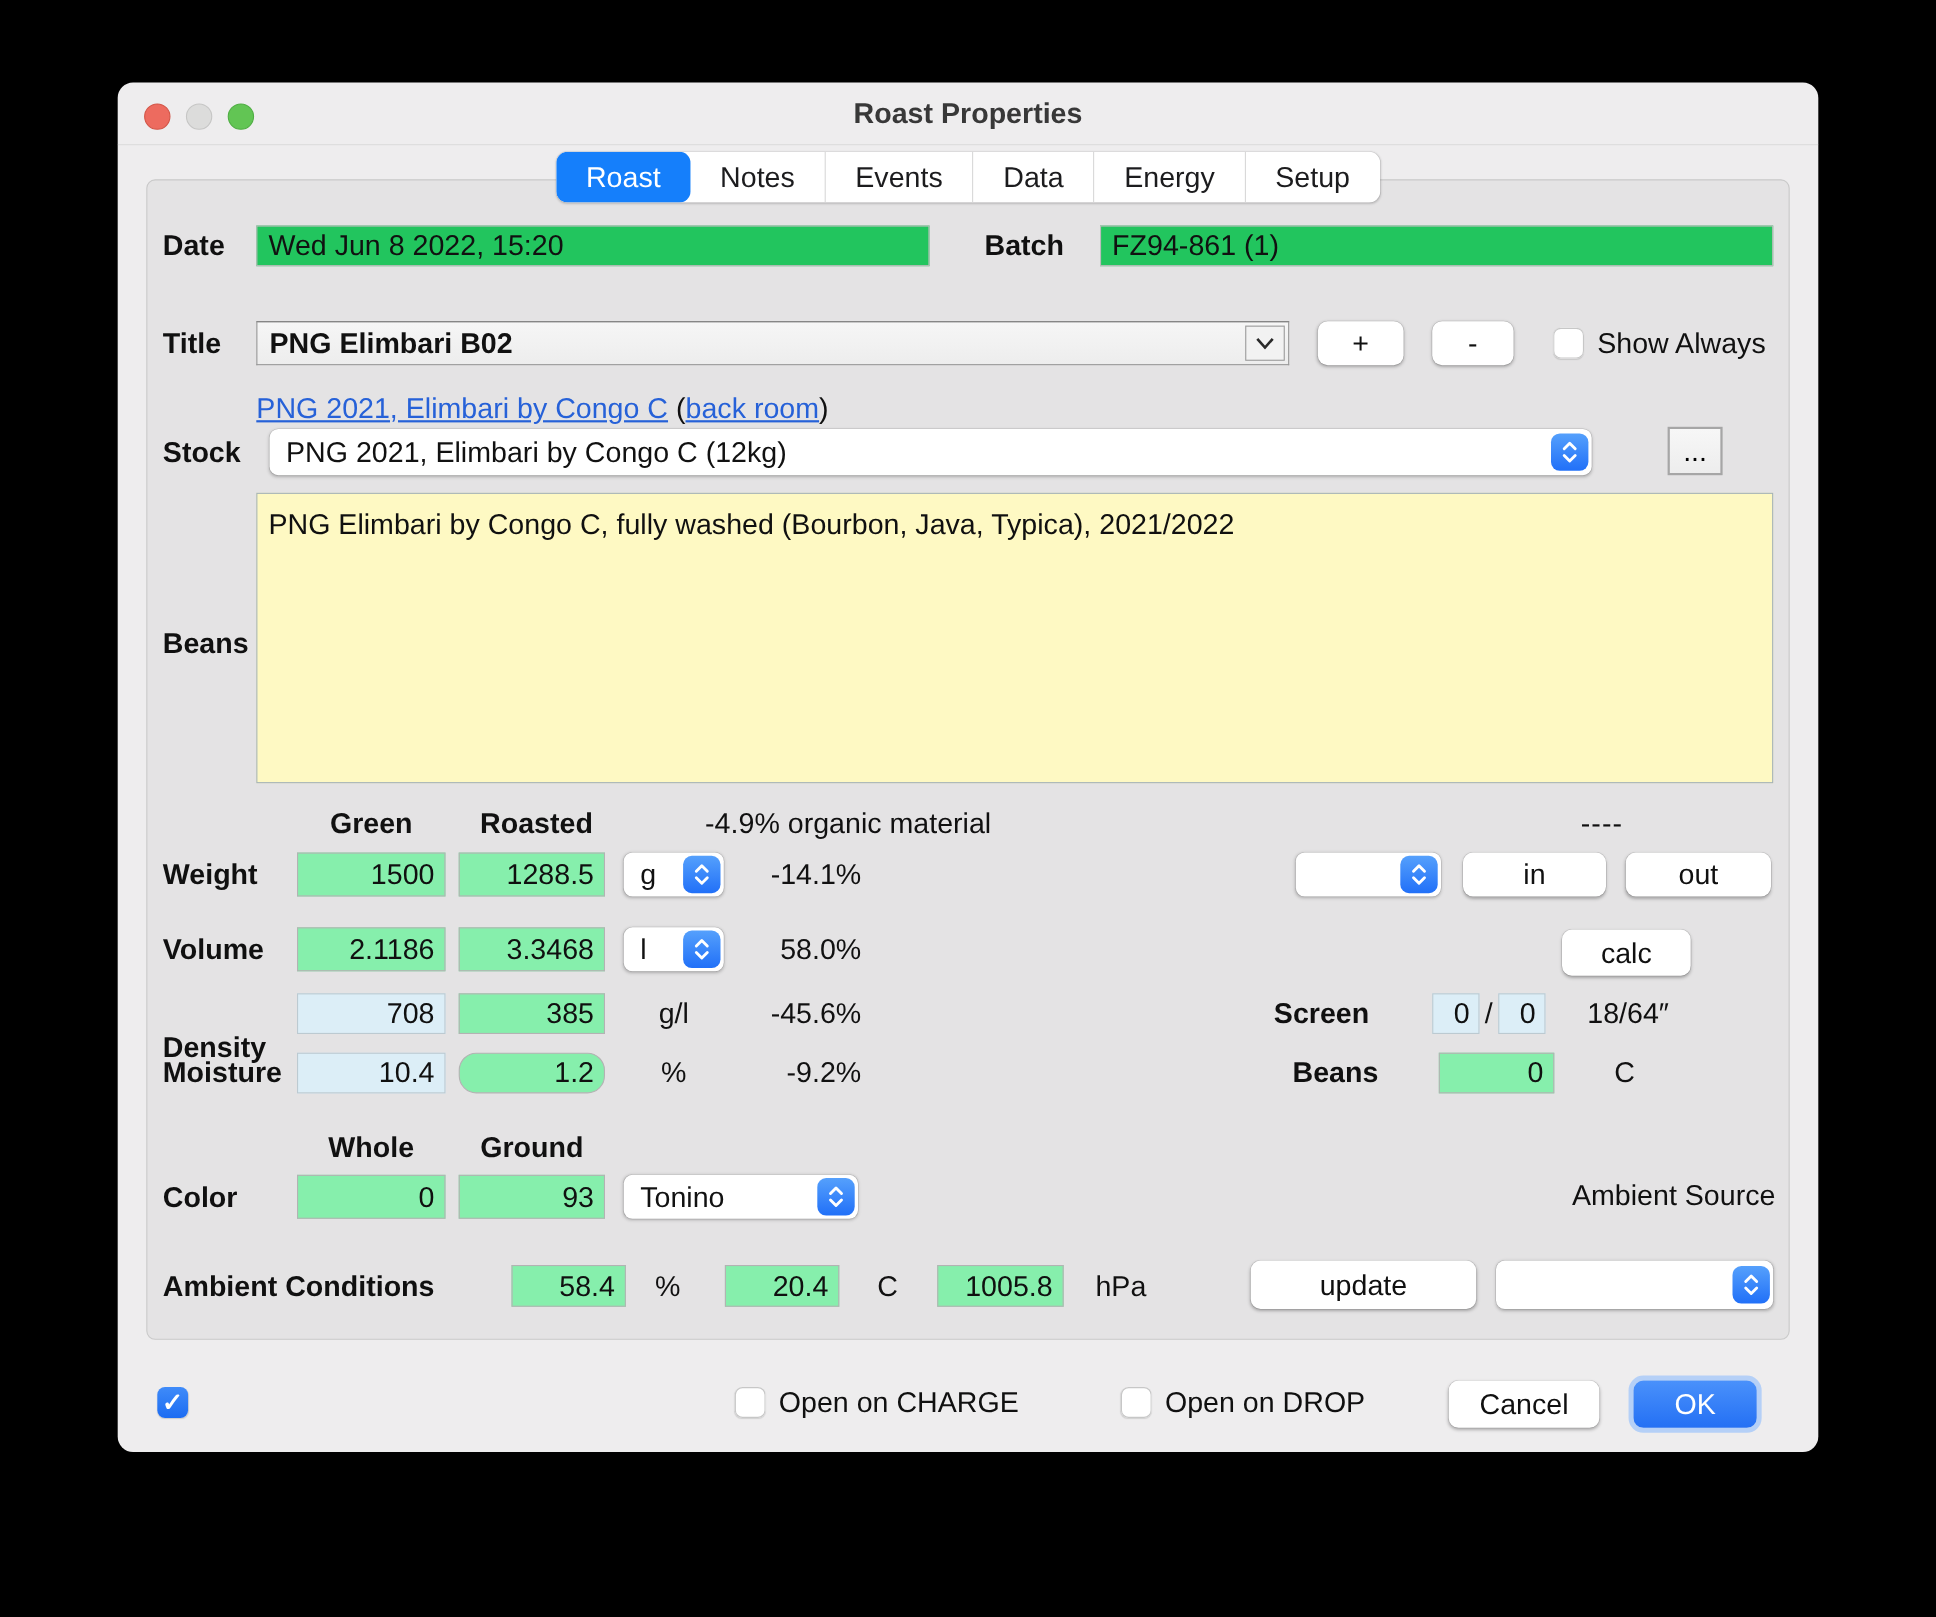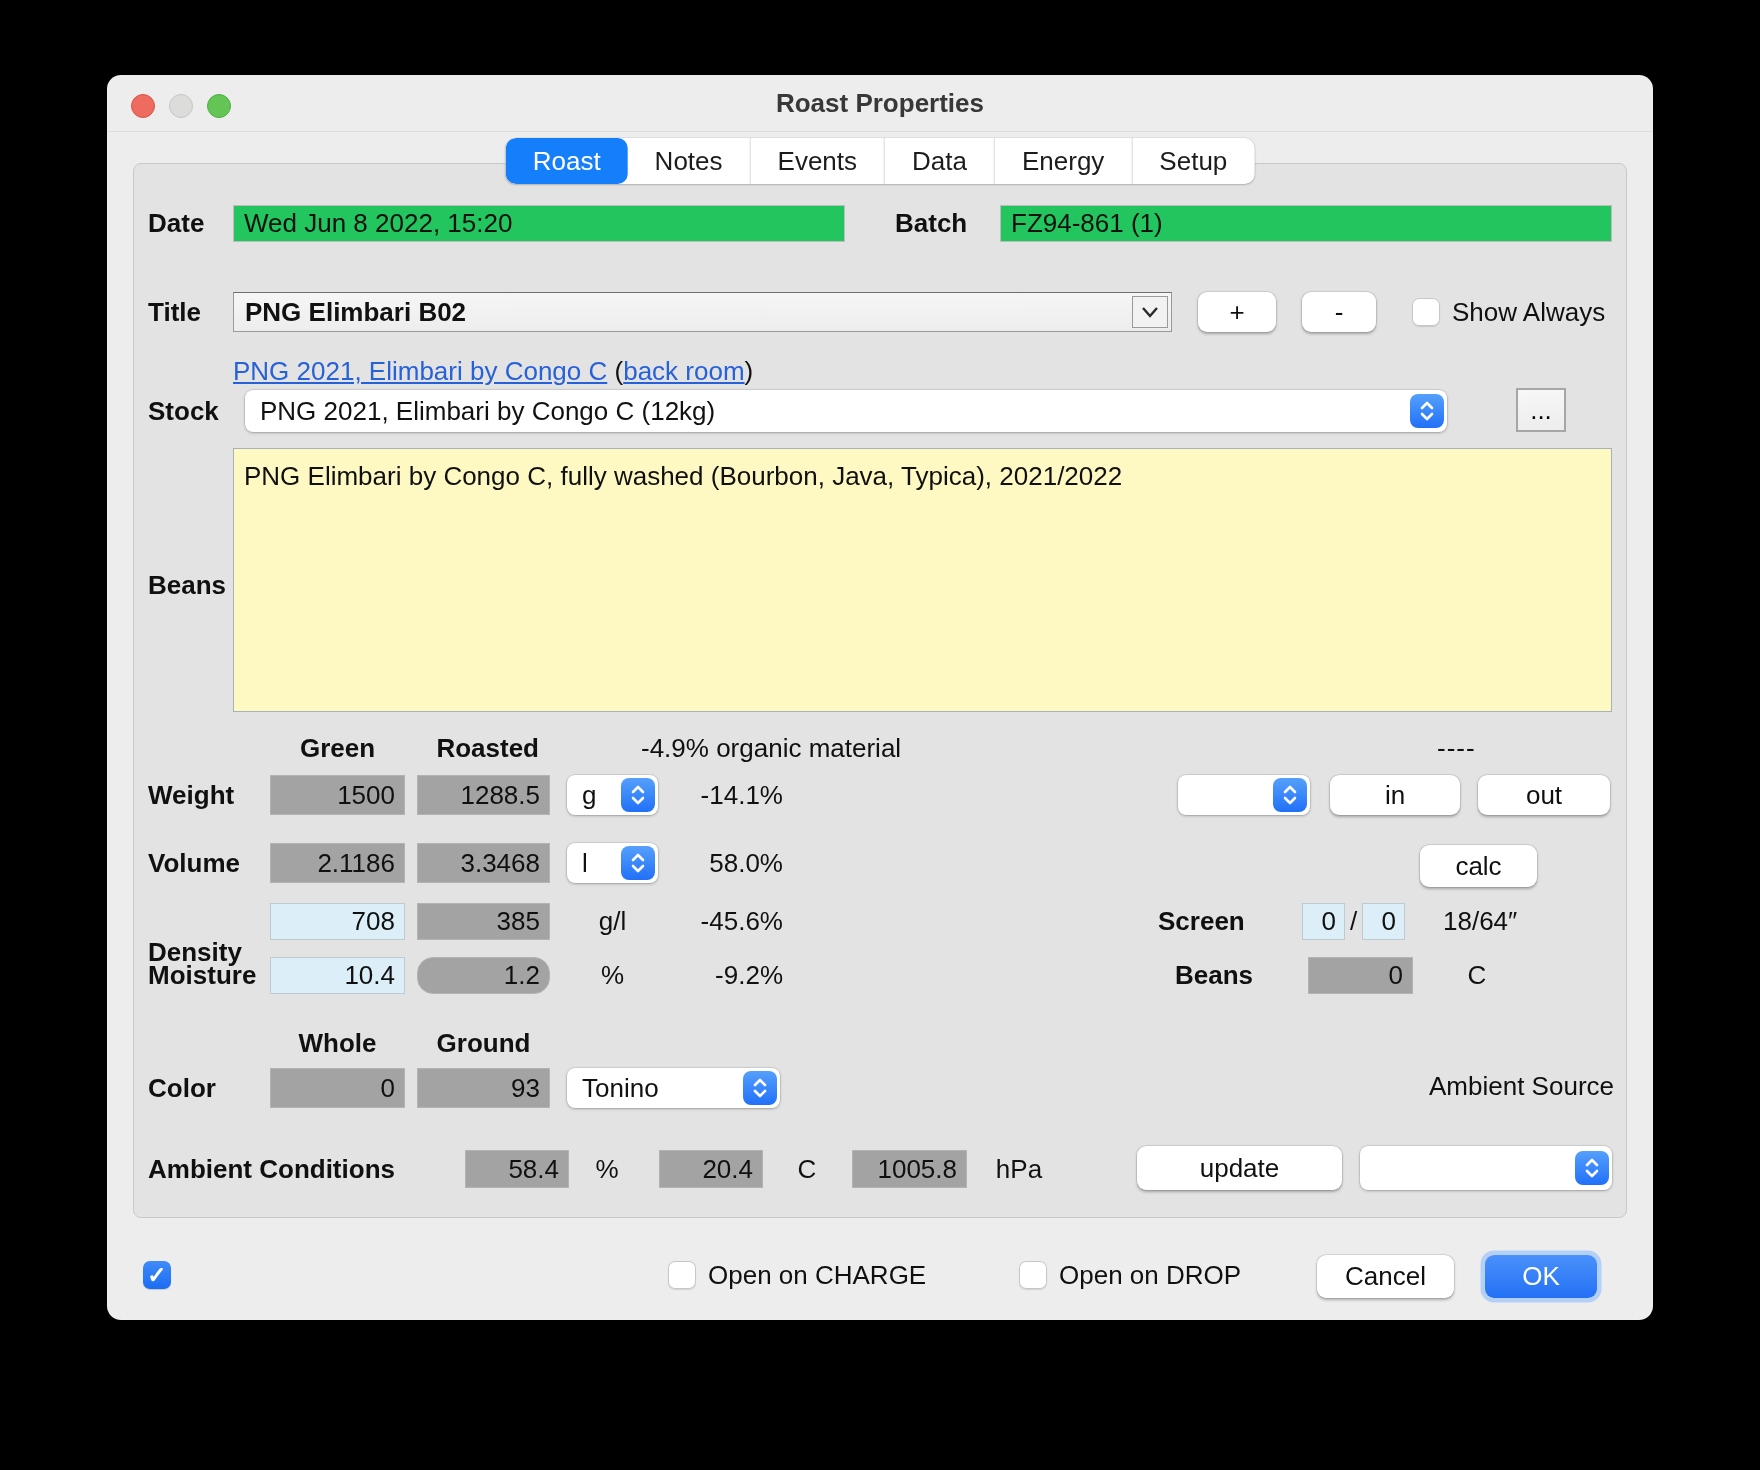--- a/index.html
+++ b/index.html
@@ -18,21 +18,21 @@
         background:#fff;border-radius:10px;overflow:hidden;z-index:5;
         box-shadow:0 0 0 0.5px rgba(0,0,0,.10),0 1px 2px rgba(0,0,0,.18);}
   .tab{display:flex;align-items:center;justify-content:center;font-size:26px;color:#1c1c1e;
        padding:0 27px;border-right:1px solid #d8d8d8;cursor:default;}
   .tab:last-child{border-right:none;}
   .tab.active{background:#157ffb;color:#fff;border-right:none;border-radius:10px;}
   .lbl{position:absolute;font-size:26px;font-weight:bold;color:#101010;white-space:nowrap;}
   .txt{position:absolute;font-size:26px;color:#101010;white-space:nowrap;}
   .rofield{position:absolute;background:#22c55e;border:1px solid #bcbcbc;box-sizing:border-box;
            font-size:26px;display:flex;align-items:center;padding:0 10px;white-space:nowrap;overflow:hidden;}
-  input.numfield{position:absolute;background:#a3a3a3;border:1px solid #b3b3b3;box-sizing:border-box;
+  input.numfield{position:absolute;background:#86efac;border:1px solid #b3b3b3;box-sizing:border-box;
            font-size:26px;text-align:right;padding:0 9px;font-family:inherit;color:#101010;outline:none;}
   input.numfield.blue{background:#dceef7;border-color:#bccad1;}
   .combo{position:absolute;background:linear-gradient(#f6f6f6,#ededed);border:1px solid #9a9a9a;
          border-top-color:#6f6f6f;box-sizing:border-box;display:flex;align-items:center;}
   .combo .ctext{font-size:26px;font-weight:bold;padding-left:11px;}
   .combo .arrowbox{position:absolute;top:3px;bottom:3px;right:3px;width:36px;border:1px solid #9a9a9a;
          background:#f2f2f2;display:flex;align-items:center;justify-content:center;box-sizing:border-box;}
   .macselect{position:absolute;background:#fff;border-radius:8px;box-sizing:border-box;
          box-shadow:0 0 0 0.5px rgba(0,0,0,.14),0 1px 3px rgba(0,0,0,.25);
          display:flex;align-items:center;}

